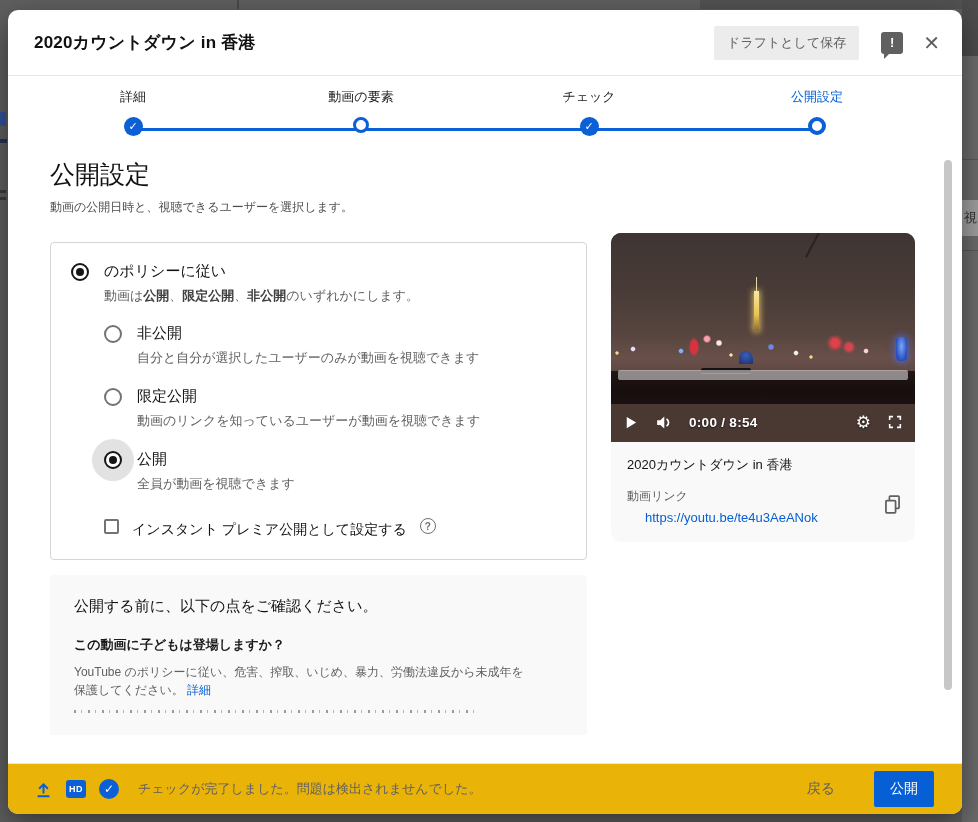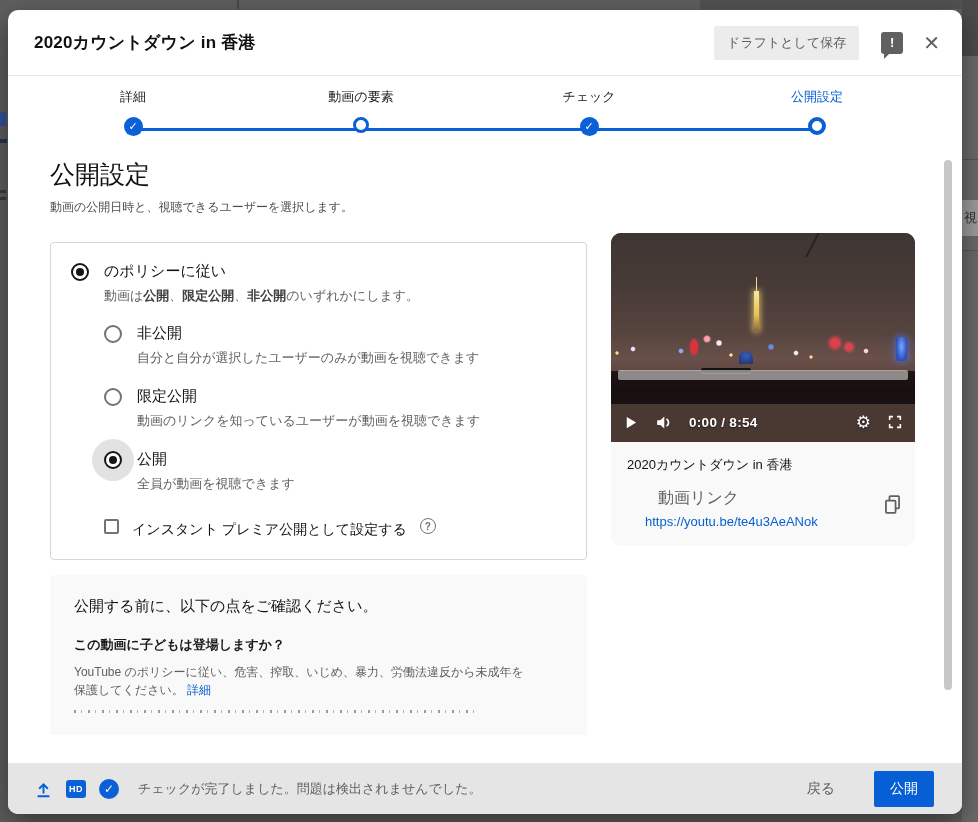--- a/index.html
+++ b/index.html
@@ -127,30 +127,30 @@
              background:rgba(235,235,235,.55); border-radius:2px; cursor:pointer; }
   .controls { position:absolute; left:12px; right:12px; bottom:7px; height:26px;
               display:flex; align-items:center; gap:16px; color:#fff; }
   .ctl { display:flex; align-items:center; cursor:pointer; }
   .time { font-size:13.5px; font-weight:bold; letter-spacing:.3px; text-shadow:0 1px 2px rgba(0,0,0,.6); cursor:default; }
   .spacer { flex:1; }
   .gear-ic { font-size:17px; line-height:1; text-shadow:0 1px 2px rgba(0,0,0,.6); }
 
   .vid-info { background:#f9f9f9; padding:14px 16px 16px 16px; position:relative; }
   .vid-title { font-size:13px; color:#111; margin-bottom:14px; }
-  .vid-link-lbl { font-size:16px; color:#606060; margin-bottom:3px;margin-left:31px; }
+  .vid-link-lbl { font-size:12px; color:#606060; margin-bottom:3px; }
   .vid-link { font-size:13px;margin-left:18px; }
   .copy-btn { position:absolute; right:12px; top:52px; background:none; border:none; cursor:pointer; }
 
   
   .scroll-thumb { position:absolute; left:936px; top:150px; width:8px; height:530px;
                   background:#c7c7c7; border-radius:4px; cursor:grab; }
 
   
-  .dlg-footer { position:absolute; left:0; bottom:0; width:100%; height:51px; background:#e5e5e5;
+  .dlg-footer { position:absolute; left:0; bottom:0; width:100%; height:51px; background:#eab308;
                 border-top:1px solid #e6e6e6; display:flex; align-items:center; padding:0 28px 0 26px; gap:13px; }
   .check-circ { width:20px; height:20px; border-radius:50%; background:#0b5fd7; color:#fff;
                 font-size:12px; font-weight:bold; display:flex; align-items:center; justify-content:center; flex:none; }
   .hd-badge { background:#0b5fd7; color:#fff; font-size:9px; font-weight:bold; border-radius:3px;
               padding:4px 3px; letter-spacing:.5px; flex:none; }
   .footer-status { font-size:13px; color:#606060; flex:1; margin-left:6px; }
   .back-btn { background:none; border:none; color:#606060; font-size:14px; padding:8px 12px;
               cursor:pointer; font-family:inherit; }
   .publish-btn { background:#065fd4; border:none; color:#fff; font-size:14px; padding:9px 16px;
                  border-radius:2px; cursor:pointer; margin-left:14px; font-family:inherit; }

